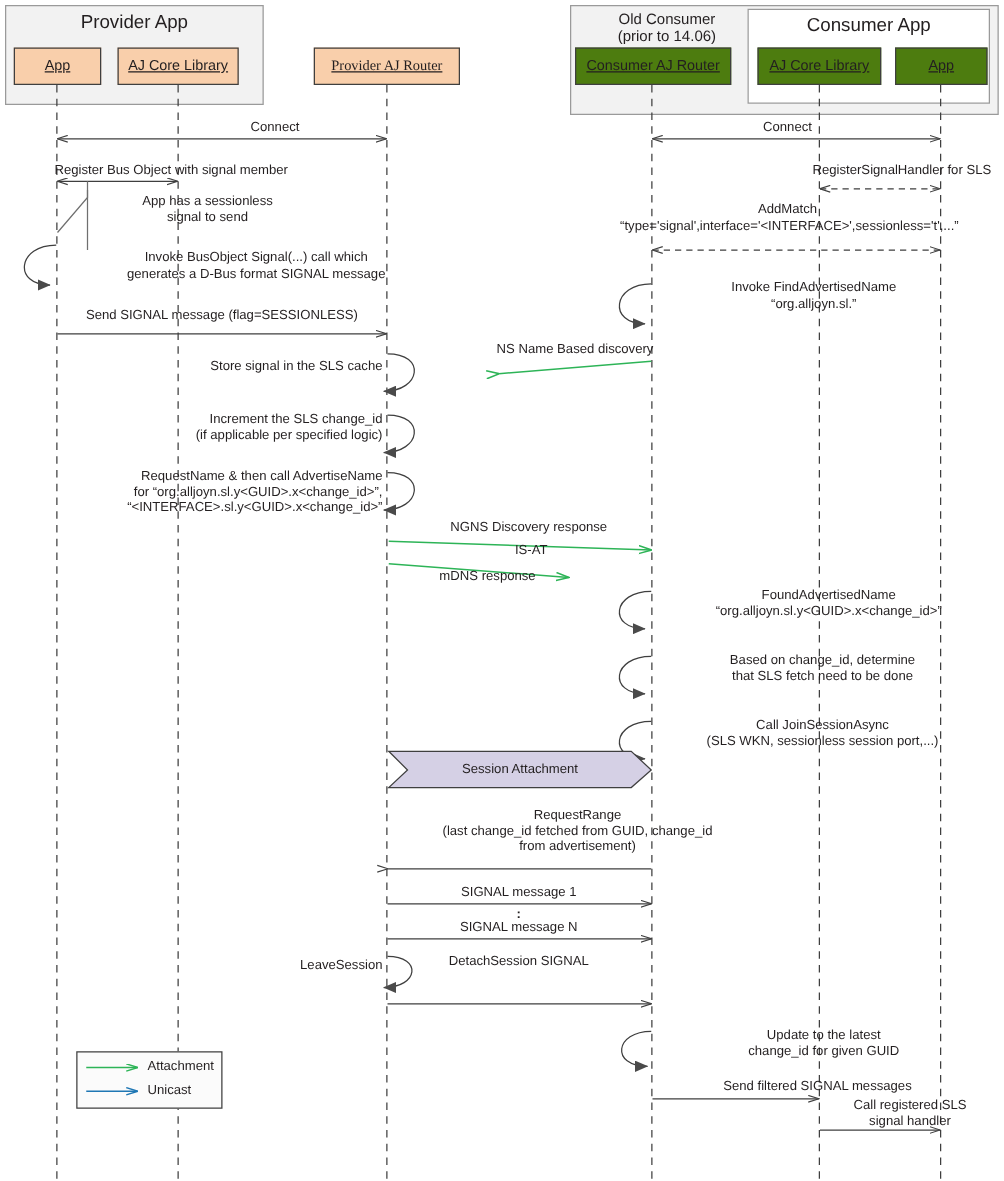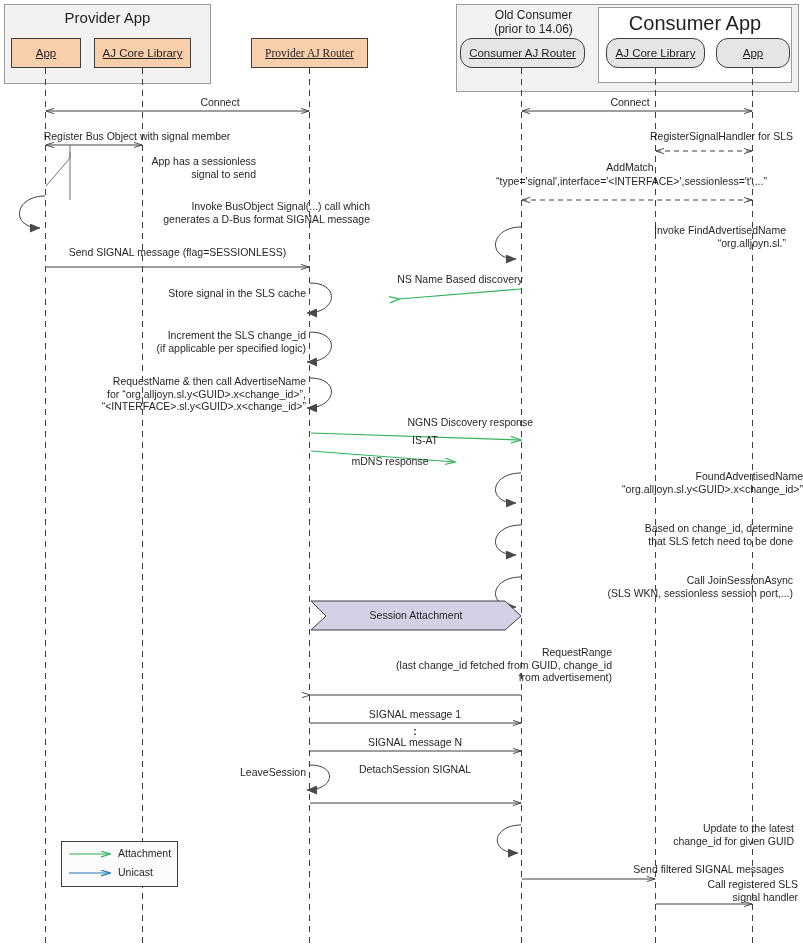--- a/index.html
+++ b/index.html
@@ -6,44 +6,44 @@
   body{font-family:"Liberation Sans","DejaVu Sans",sans-serif;color:#231f20;}
   #canvas{position:relative;width:803px;height:945px;overflow:hidden;background:#fff;}
   #svgroot{position:absolute;left:0;top:0;width:803px;height:945px;}
   .grp{position:absolute;background:#f2f2f2;border:1px solid #9a9a9a;box-sizing:border-box;}
   .grp-title{position:absolute;left:0;right:0;text-align:center;font-size:14px;color:#231f20;line-height:15px;}
   .inner{position:absolute;background:#fff;border:1px solid #9a9a9a;box-sizing:border-box;}
   .inner-title{position:absolute;left:0;right:0;text-align:center;font-size:14px;color:#231f20;}
   .lb{position:absolute;box-sizing:border-box;border:1px solid #3f3f3f;display:flex;align-items:center;justify-content:center;}
   .lb span{font-size:11.5px;text-decoration:underline;color:#231f20;white-space:nowrap;}
   .prov{background:#f9cfab;}
-  .cons{background:#e5e5e5;border-radius:12px;}
+  .cons{background:#4d7c0f;}
   .msg{position:absolute;font-size:10.5px;line-height:12.5px;color:#231f20;white-space:pre;}
   .msg.c{text-align:center;}
-  .msg.l{text-align:right;}
+  .msg.l{text-align:center;}
   .msg.r{text-align:right;}
   .hexlabel{position:absolute;font-size:10.5px;color:#231f20;text-align:center;}
   .legend{position:absolute;background:#fbfbfb;border:1px solid #3f3f3f;box-sizing:border-box;}
   .legend-row{position:absolute;font-size:10.5px;color:#231f20;}
 </style>
 </head>
 <body>
 
 <div id="canvas">
 
   <div class="grp" style="left:4px;top:4px;width:207px;height:80px;">
   </div>
   <div class="grp-title" style="left:4px;top:10px;width:207px;font-size:15px;">Provider App</div>
 
   <div class="grp" style="left:456px;top:4px;width:343px;height:88px;"></div>
   <div class="grp-title" style="left:456px;top:8px;width:155px;font-size:12px;">Old Consumer</div>
   <div class="grp-title" style="left:456px;top:22px;width:155px;font-size:12px;">(prior to 14.06)</div>
 
   <div class="inner" style="left:598px;top:7px;width:194px;height:76px;"></div>
-  <div class="inner-title" style="left:598px;top:12px;width:194px;font-size:20px;">Consumer App</div>
+  <div class="inner-title" style="left:598px;top:12px;width:194px;font-size:15px;">Consumer App</div>
 
   <div class="lb prov" style="left:11px;top:38px;width:70px;height:30px;">
     <span>App</span>
   </div>
   <div class="lb prov" style="left:94px;top:38px;width:97px;height:30px;">
     <span>AJ Core Library</span>
   </div>
   <div class="lb prov" style="left:251px;top:38px;width:117px;height:30px;font-family:Liberation Serif, serif;">
     <span>Provider AJ Router</span>
   </div>

